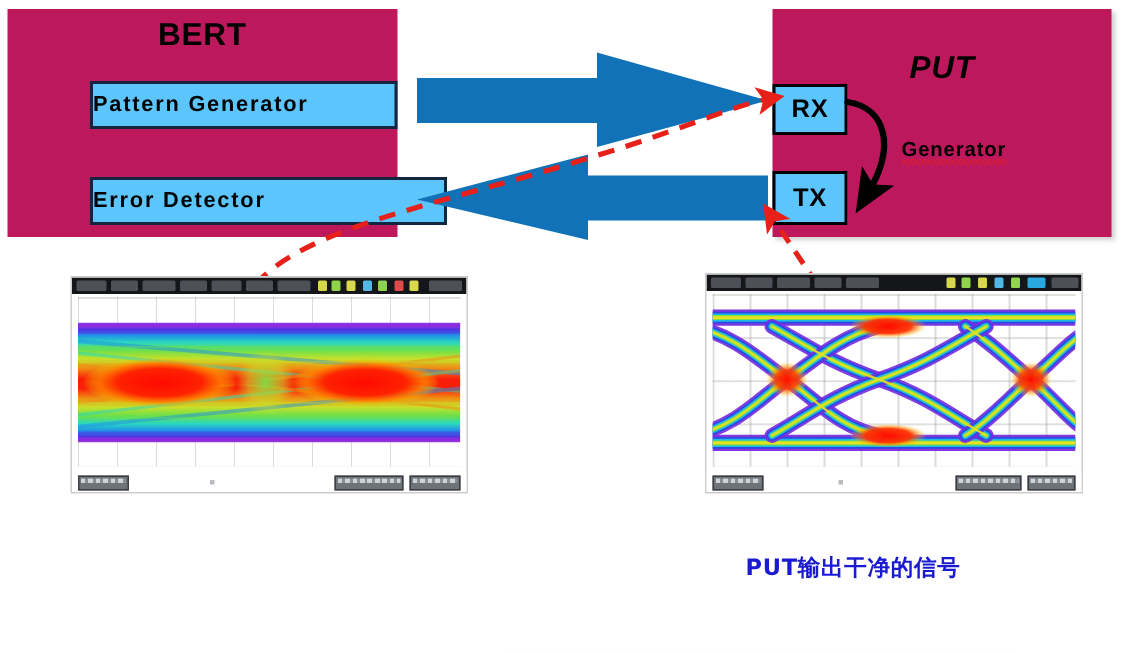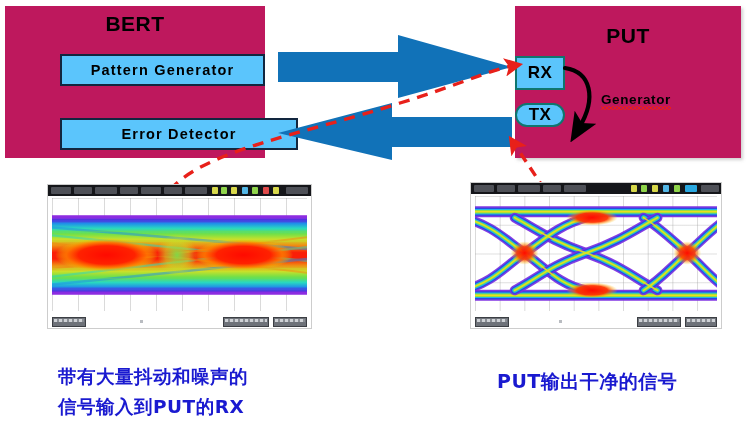--- a/index.html
+++ b/index.html
@@ -31,55 +31,55 @@
   .panel-title {
     position: absolute;
     left: 0; right: 0;
     text-align: center;
     font-size: 21px;
     font-weight: bold;
     color: #000000;
     letter-spacing: 0.5px;
   }
   #bert-panel .panel-title { top: 6px; }
-  #put-panel  .panel-title { top: 18px; }
+  #put-panel  .panel-title { top: 28px; font-style: italic; }
 
   
   .unit-box {
     position: absolute;
     background: #5BC5FC;
     border: 2px solid #12263f;
     box-sizing: border-box;
     display: flex;
     align-items: center;
-    justify-content: center;
+    justify-content: flex-start;
     font-size: 14.5px;
     font-weight: bold;
     color: #000000;
     letter-spacing: 1.2px;
   }
   #pattern-generator { left: 55px; top: 48px; width: 205px; height: 32px; }
   #error-detector    { left: 55px; top: 112px; width: 238px; height: 32px; }
 
   
   .port-box {
     position: absolute;
     background: #5BC5FC;
-    border: 2px solid #0f766e;
+    border: 2px solid #000000;
     box-sizing: border-box;
     display: flex;
     align-items: center;
     justify-content: center;
     font-size: 17px;
     font-weight: bold;
     color: #000000;
     letter-spacing: 0.5px;
   }
   #rx-box { left: 0px; top: 50px; width: 50px; height: 34px; }
-  #tx-box { left: 0px; top: 97px; width: 50px; height: 24px; border-radius: 14px; }
+  #tx-box { left: 0px; top: 108px; width: 50px; height: 36px; }
 
   #loopback-label {
     position: absolute;
     left: 86px; top: 86px;
     font-size: 13.5px;
     font-weight: bold;
     color: #000000;
     letter-spacing: 0.6px;
     white-space: nowrap;
   }
@@ -186,21 +186,21 @@
     white-space: nowrap;
   }
   #caption-left {
     left: 58px; top: 362px;
     font-size: 18.5px;
     line-height: 30px;
     letter-spacing: 0.5px;
   }
   #caption-right {
     left: 497px; top: 369px;
-    font-size: 19px;
+    font-size: 15px;
     letter-spacing: 0.5px;
   }
 </style>
 </head>
 <body>
 
 <div class="slide">
 
   <div class="panel" id="bert-panel">
     <div class="panel-title">BERT</div>
@@ -451,20 +451,16 @@
     </div>
 
     <div class="scope-status">
       <div class="st-chip" style="left:4px; width:34px;"></div>
       <div class="st-dot" style="left:88px;"></div>
       <div class="st-chip" style="right:40px; width:44px;"></div>
       <div class="st-chip" style="right:4px; width:32px;"></div>
     </div>
   </div>
 
-  <div class="caption" id="caption-left">
-    <div>带有大量抖动和噪声的</div>
-    <div>信号输入到PUT的RX</div>
-  </div>
 
   <div class="caption" id="caption-right">PUT输出干净的信号</div>
 
 </div>
 
 </body></html>

